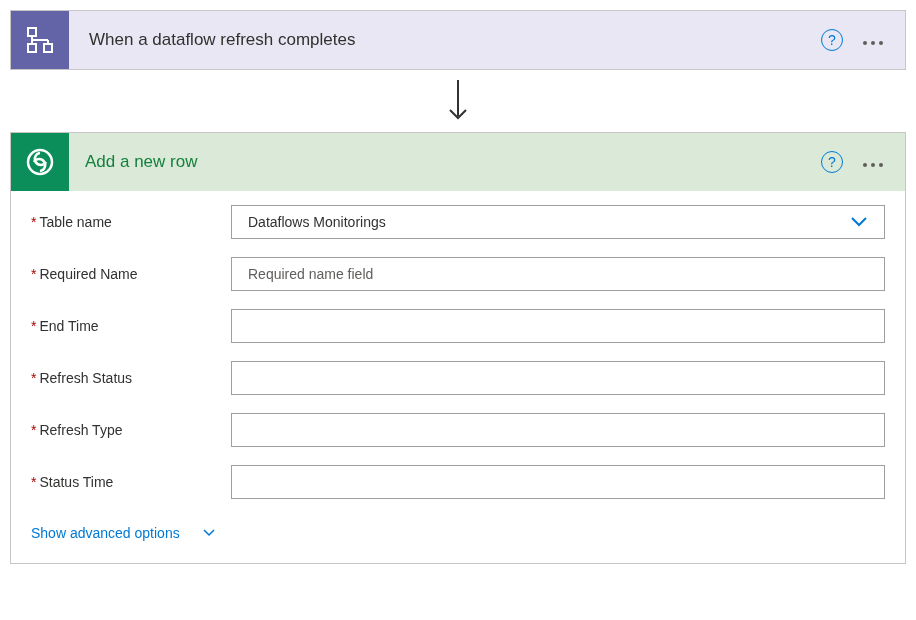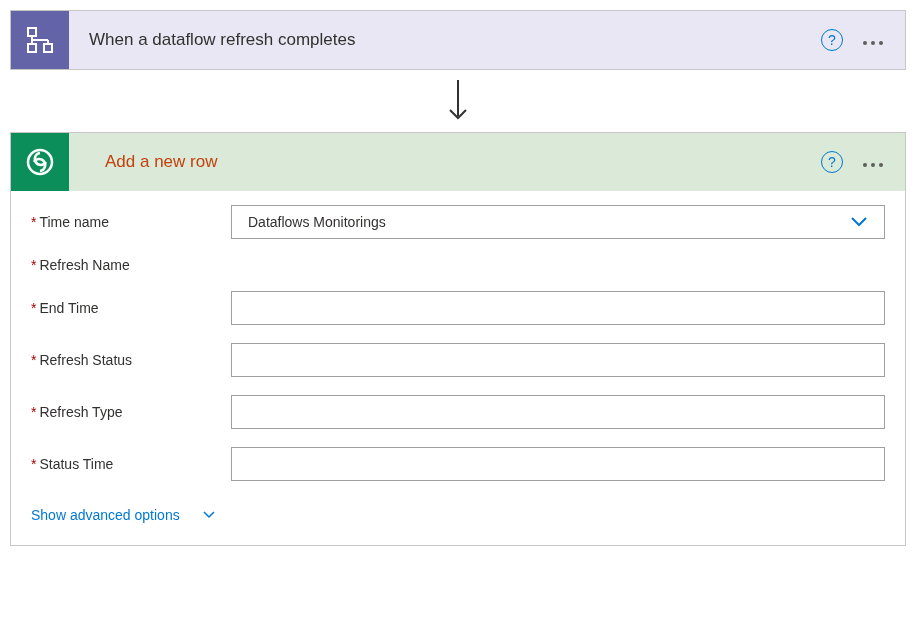--- a/index.html
+++ b/index.html
@@ -38,21 +38,21 @@
   .action-header {
     display: flex; align-items: center; height: 58px;
     background: #dbead8;
   }
   .action-icon {
     width: 58px; height: 58px; background: #0b8e5a;
     display: flex; align-items: center; justify-content: center;
     flex-shrink: 0;
   }
   .action-title {
-    flex: 1; padding-left: 36px; font-size: 17px; color: #c2410c;
+    flex: 1; padding-left: 16px; font-size: 17px; color: #15803d;
   }
 
   .header-actions {
     display: flex; align-items: center; gap: 18px; padding-right: 20px;
   }
   .help-circle {
     width: 22px; height: 22px; border: 1.5px solid #0078d4; border-radius: 50%;
     display: flex; align-items: center; justify-content: center;
     color: #0078d4; font-size: 14px; cursor: pointer; font-weight: 400;
   }
@@ -153,38 +153,41 @@
             </svg>
         </div>
       </div>
     </div>
 
     <div class="card-body">
 
       <div class="form-row">
         <div class="form-label">
           <span class="req">*</span>
-          <span>Time name</span>
+          <span>Table name</span>
         </div>
         <div class="form-field">
           <div class="select-box">
             <span class="select-value">Dataflows Monitorings</span>
             <span class="select-chevron">
               <svg width="18" height="12" viewBox="0 0 18 12">
                   <polyline points="2,3 9,10 16,3" fill="none" stroke="#0078d4" stroke-width="2"></polyline>
                 </svg>
             </span>
           </div>
         </div>
       </div>
 
       <div class="form-row">
         <div class="form-label">
           <span class="req">*</span>
-          <span>Refresh Name</span>
+          <span>Required Name</span>
+        </div>
+        <div class="form-field">
+          <input type="text" class="text-input" placeholder="Required name field" style="">
         </div>
       </div>
 
       <div class="form-row">
         <div class="form-label">
           <span class="req">*</span>
           <span>End Time</span>
         </div>
         <div class="form-field">
           <input type="text" class="text-input" style="">

